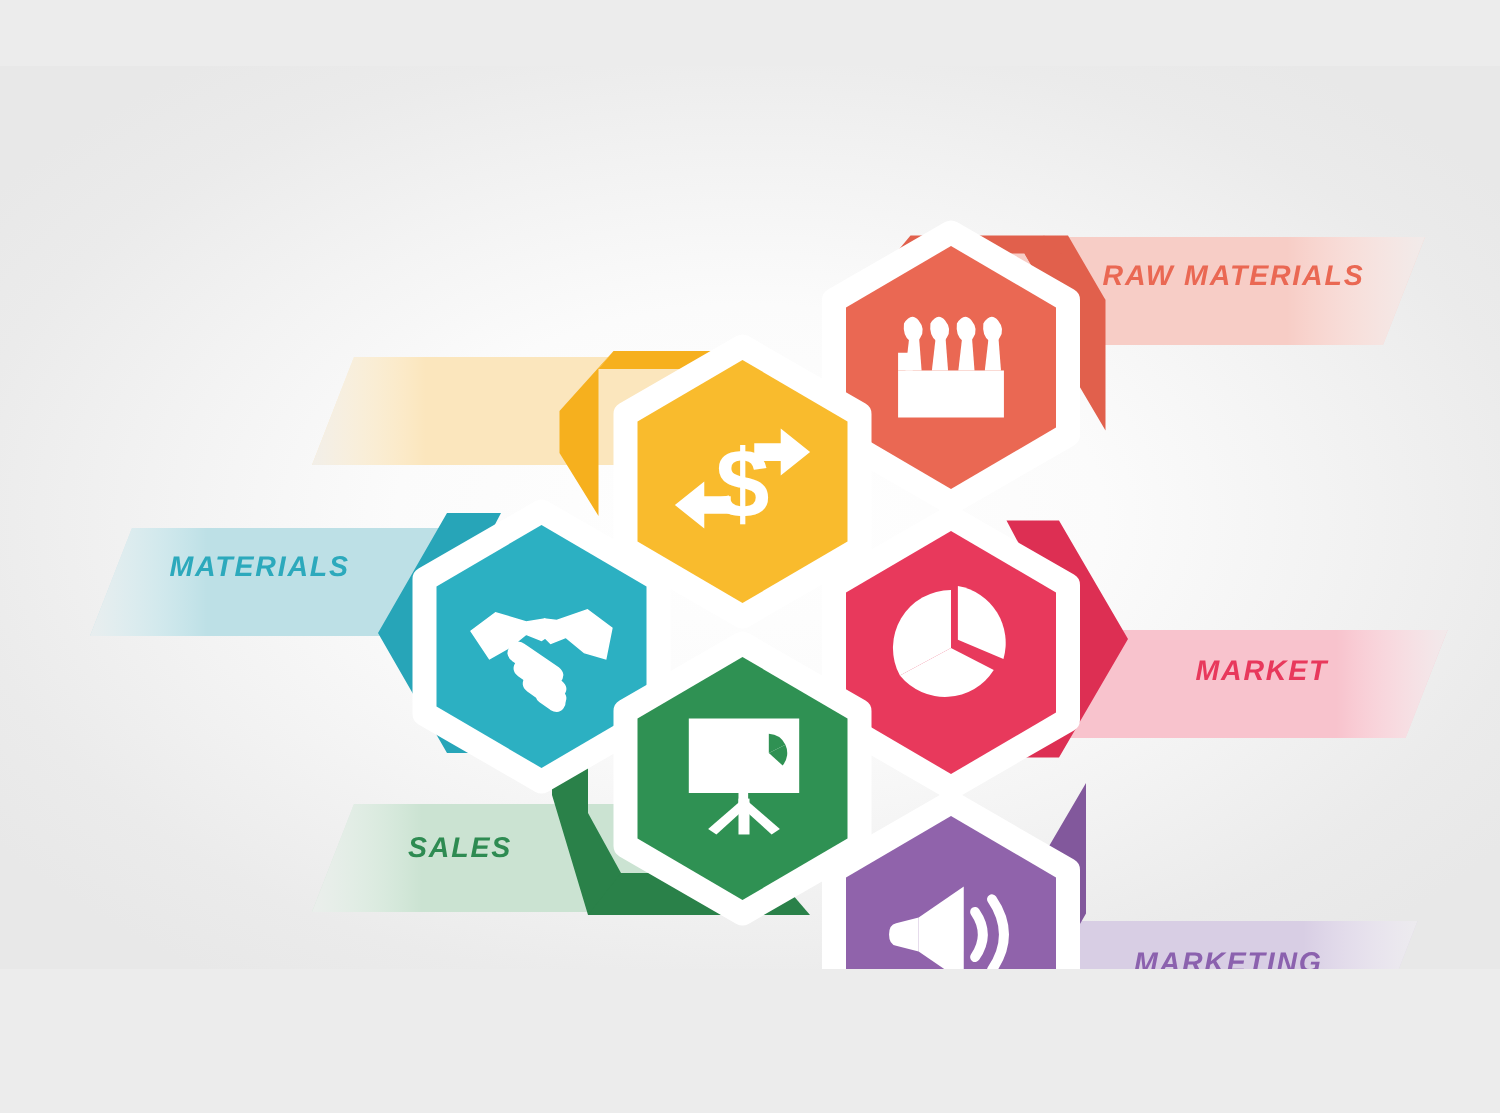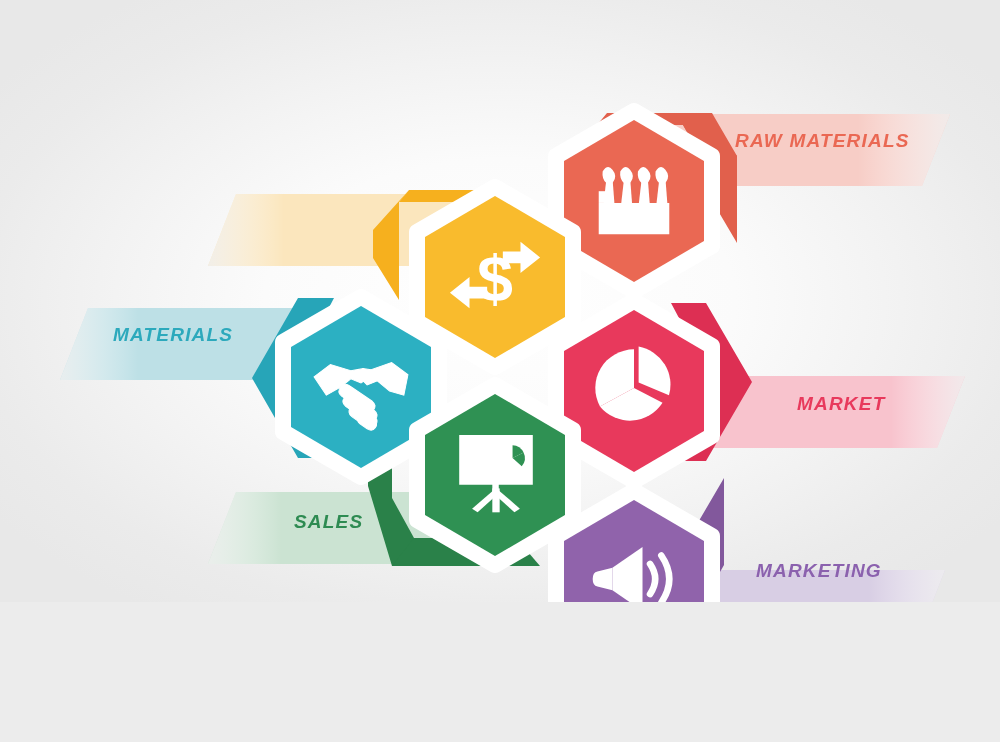--- a/index.html
+++ b/index.html
@@ -6,37 +6,38 @@
   body{
     width:1000px;height:742px;overflow:hidden;
     font-family:"Liberation Sans", sans-serif;
     background:#ececec;
   }
   #stage{
     position:relative;width:1000px;height:602px;
     background:
       radial-gradient(ellipse 62% 62% at 50% 50%, #ffffff 0%, #fbfbfb 38%, #f3f3f3 62%, #ebebeb 85%, #e8e8e8 100%);
     overflow:hidden;
+    margin-top:44px;
   }
   #artboard{position:absolute;inset:0;}
   .label{
     position:absolute;
     font-style:italic;
     font-weight:bold;
     letter-spacing:1.2px;
     white-space:nowrap;
     font-size:19px;
     pointer-events:none;
   }
   .lbl-raw      { left:735px; top:130px; color:#ea6853; }
   .lbl-market   { left:797px; top:393px; color:#e8395c; }
-  .lbl-marketing{ left:756px; top:560px; color:#8b61ae; }
+  .lbl-marketing{ left:756px; top:588px; color:#8b61ae; }
   .lbl-transaction{ left:240px; top:211px; color:#edb11f; }
   .lbl-business { left:113px; top:324px; color:#2ca9bc; }
-  .lbl-sales    { left:294px; top:511px; color:#2e8b52; }
+  .lbl-sales    { left:272px; top:511px; color:#2e8b52; }
 </style>
 </head>
 <body>
 
 <div id="stage">
 
   <svg id="artboard" viewBox="0 0 1000 742" width="1000" height="742">
     <defs>
       <linearGradient id="fadeRight" x1="0" y1="0" x2="1" y2="0">
         <stop offset="0%" stop-color="#ffffff" stop-opacity="0"></stop>

